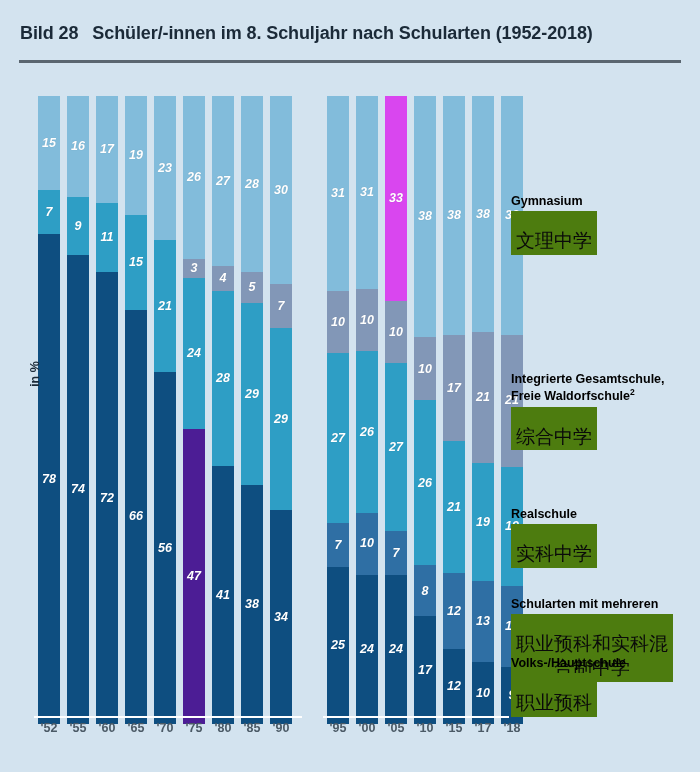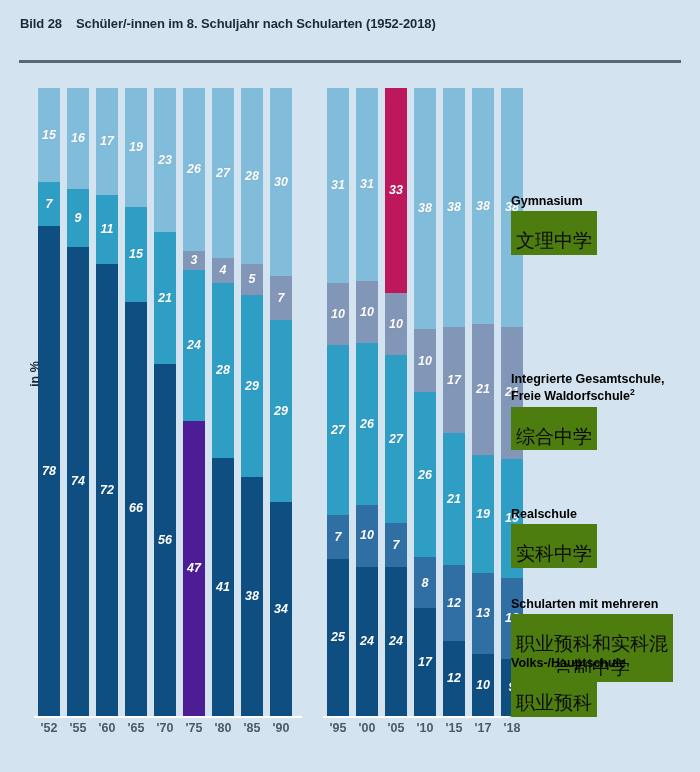--- a/index.html
+++ b/index.html
@@ -26,22 +26,22 @@
   
   .header {
     position: absolute;
     left: 0; top: 0;
     width: 700px;
     height: 68px;
   }
   .title-line {
     position: absolute;
     left: 20px;
-    top: 16px;
-    font-size: 13px;
+    top: 23px;
+    font-size: 18px;
     font-weight: bold;
     color: #1b2a38;
     letter-spacing: -0.1px;
     white-space: nowrap;
   }
   .title-num {
     display: inline-block;
     margin-right: 14px;
   }
   .rule {
@@ -50,21 +50,21 @@
     top: 60px;
     width: 662px;
     height: 3px;
     background: #5a6670;
   }
 
   
   .plot {
     position: absolute;
     left: 0;
-    top: 88px;
+    top: 96px;
     width: 648px;
     height: 628px;
   }
 
   .bar {
     position: absolute;
     bottom: 0;
     width: 22px;
     display: flex;
     flex-direction: column;
@@ -321,21 +321,21 @@
           <span class="seg-label">26</span>
         </div>
         <div class="seg" style="background: rgb(47, 111, 164); height: 62.1782px;">
           <span class="seg-label">10</span>
         </div>
         <div class="seg" style="background: rgb(14, 78, 128); height: 149.228px;">
           <span class="seg-label">24</span>
         </div>
       </div>
       <div class="bar" style="left: 385px; height: 628px;">
-        <div class="seg" style="background: #be185d; height: 205.188px;">
+        <div class="seg" style="background: #d946ef; height: 205.188px;">
           <span class="seg-label">33</span>
         </div>
         <div class="seg" style="background: rgb(130, 151, 183); height: 62.1782px;">
           <span class="seg-label">10</span>
         </div>
         <div class="seg" style="background: rgb(46, 158, 197); height: 167.881px;">
           <span class="seg-label">27</span>
         </div>
         <div class="seg" style="background: rgb(47, 111, 164); height: 43.5248px;">
           <span class="seg-label">7</span>

